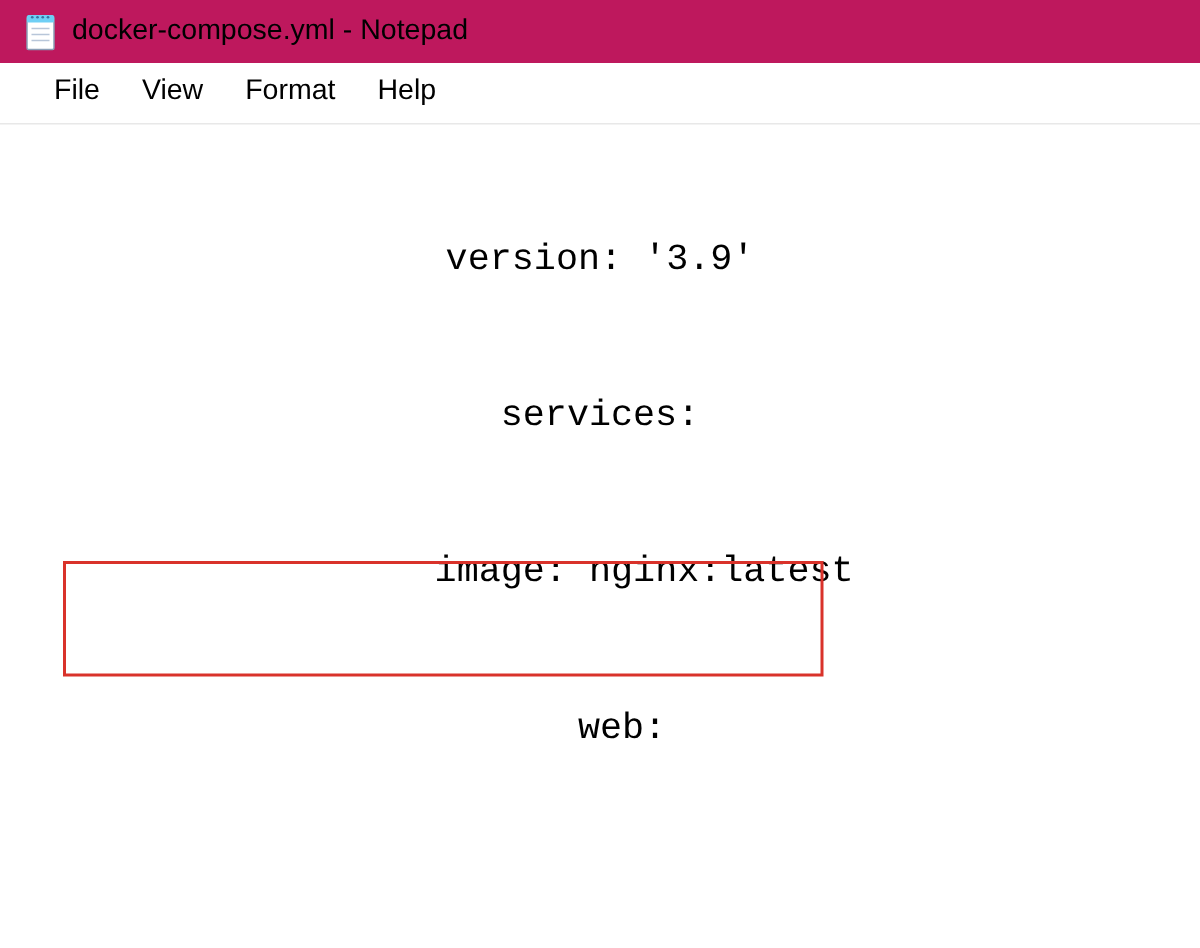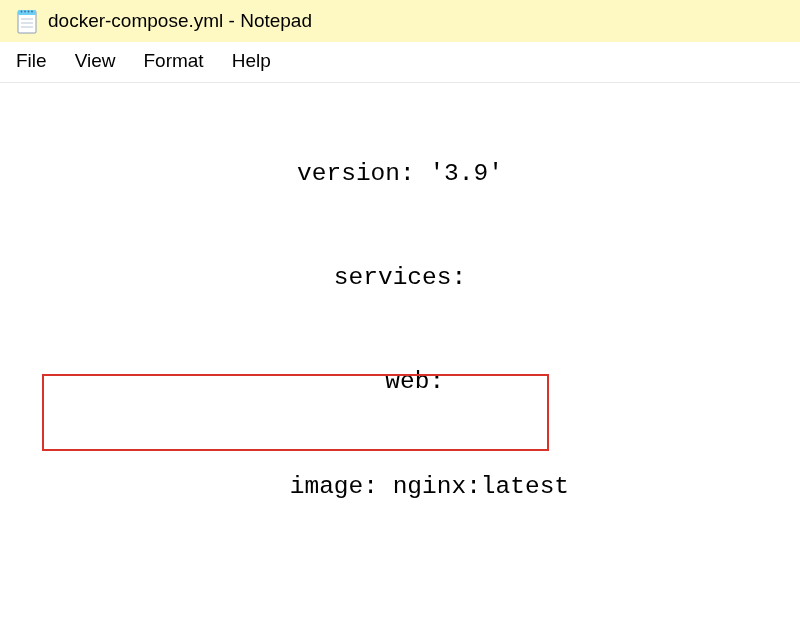--- a/index.html
+++ b/index.html
@@ -12,37 +12,37 @@
       background: #ffffff;
       width: 800px;
       height: 632px;
       overflow: hidden;
       position: relative;
     }
     .titlebar {
       display: flex;
       align-items: center;
       padding: 3px 14px;
-      background: #fef9c3;
+      background: #be185d;
       height: 42px;
       text-align: right;
     }
     .titlebar-icon {
       width: 26px;
       height: 28px;
       margin-right: 8px;
       position: relative;
     }
     .titlebar-title {
       font-size: 19px;
       color: #000000;
     }
     .menubar {
       display: flex;
-      padding: 4px 10px 6px 2px;
+      padding: 4px 10px 6px 22px;
       border-bottom: 1px solid #e8e8e8;
       gap: 0;
     }
     .menu-item {
       font-size: 19px;
       color: #000000;
       padding: 4px 14px;
       cursor: default;
     }
     .editor {
@@ -91,22 +91,22 @@
 <div class="menubar">
   <span class="menu-item">File</span>
   <span class="menu-item">View</span>
   <span class="menu-item">Format</span>
   <span class="menu-item">Help</span>
 </div>
 
 <div class="editor">
   <span class="line">version: '3.9'</span>
   <span class="line">services:</span>
+  <span class="line">    image: nginx:latest</span>
   <span class="line">  web:</span>
-  <span class="line">    image: nginx:latest</span>
   
   
   
   
   
   
   
   
 </div>
 

